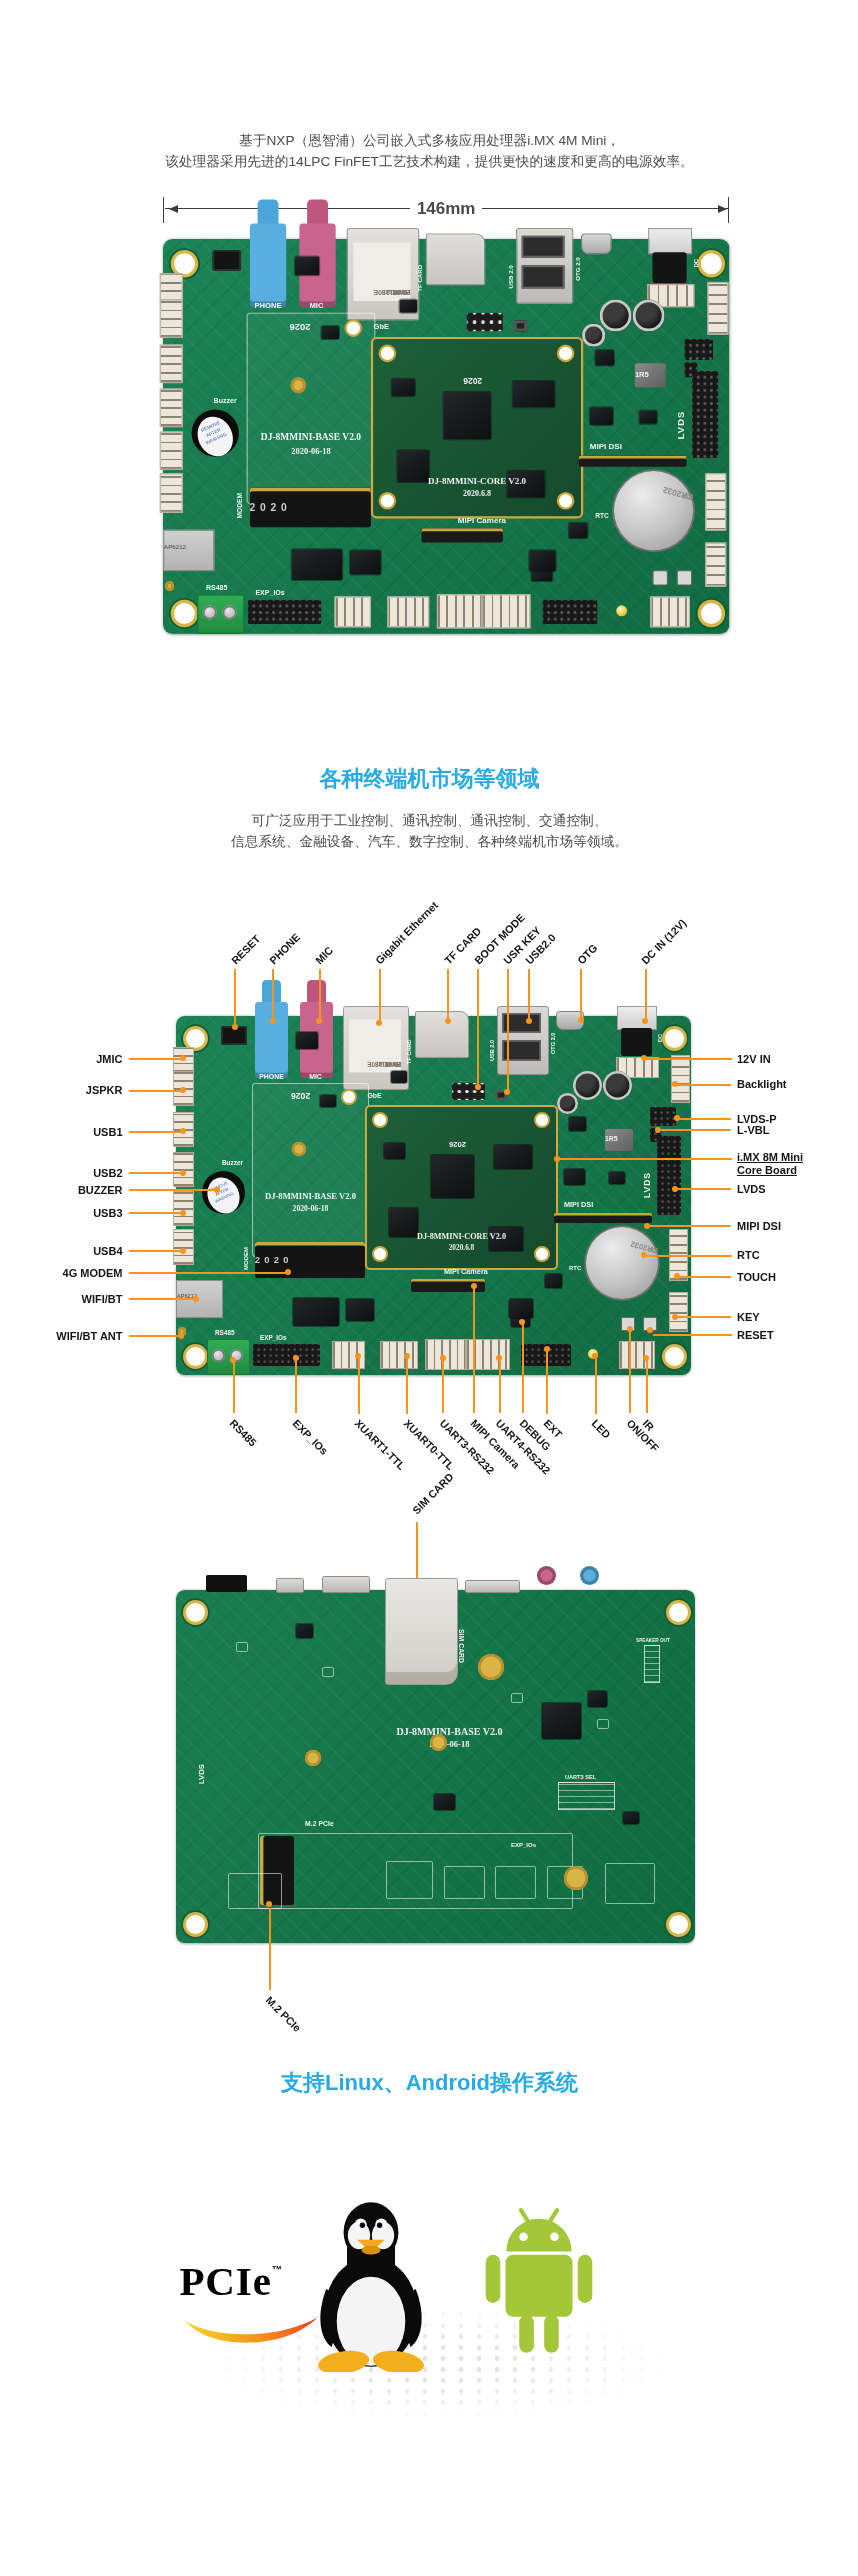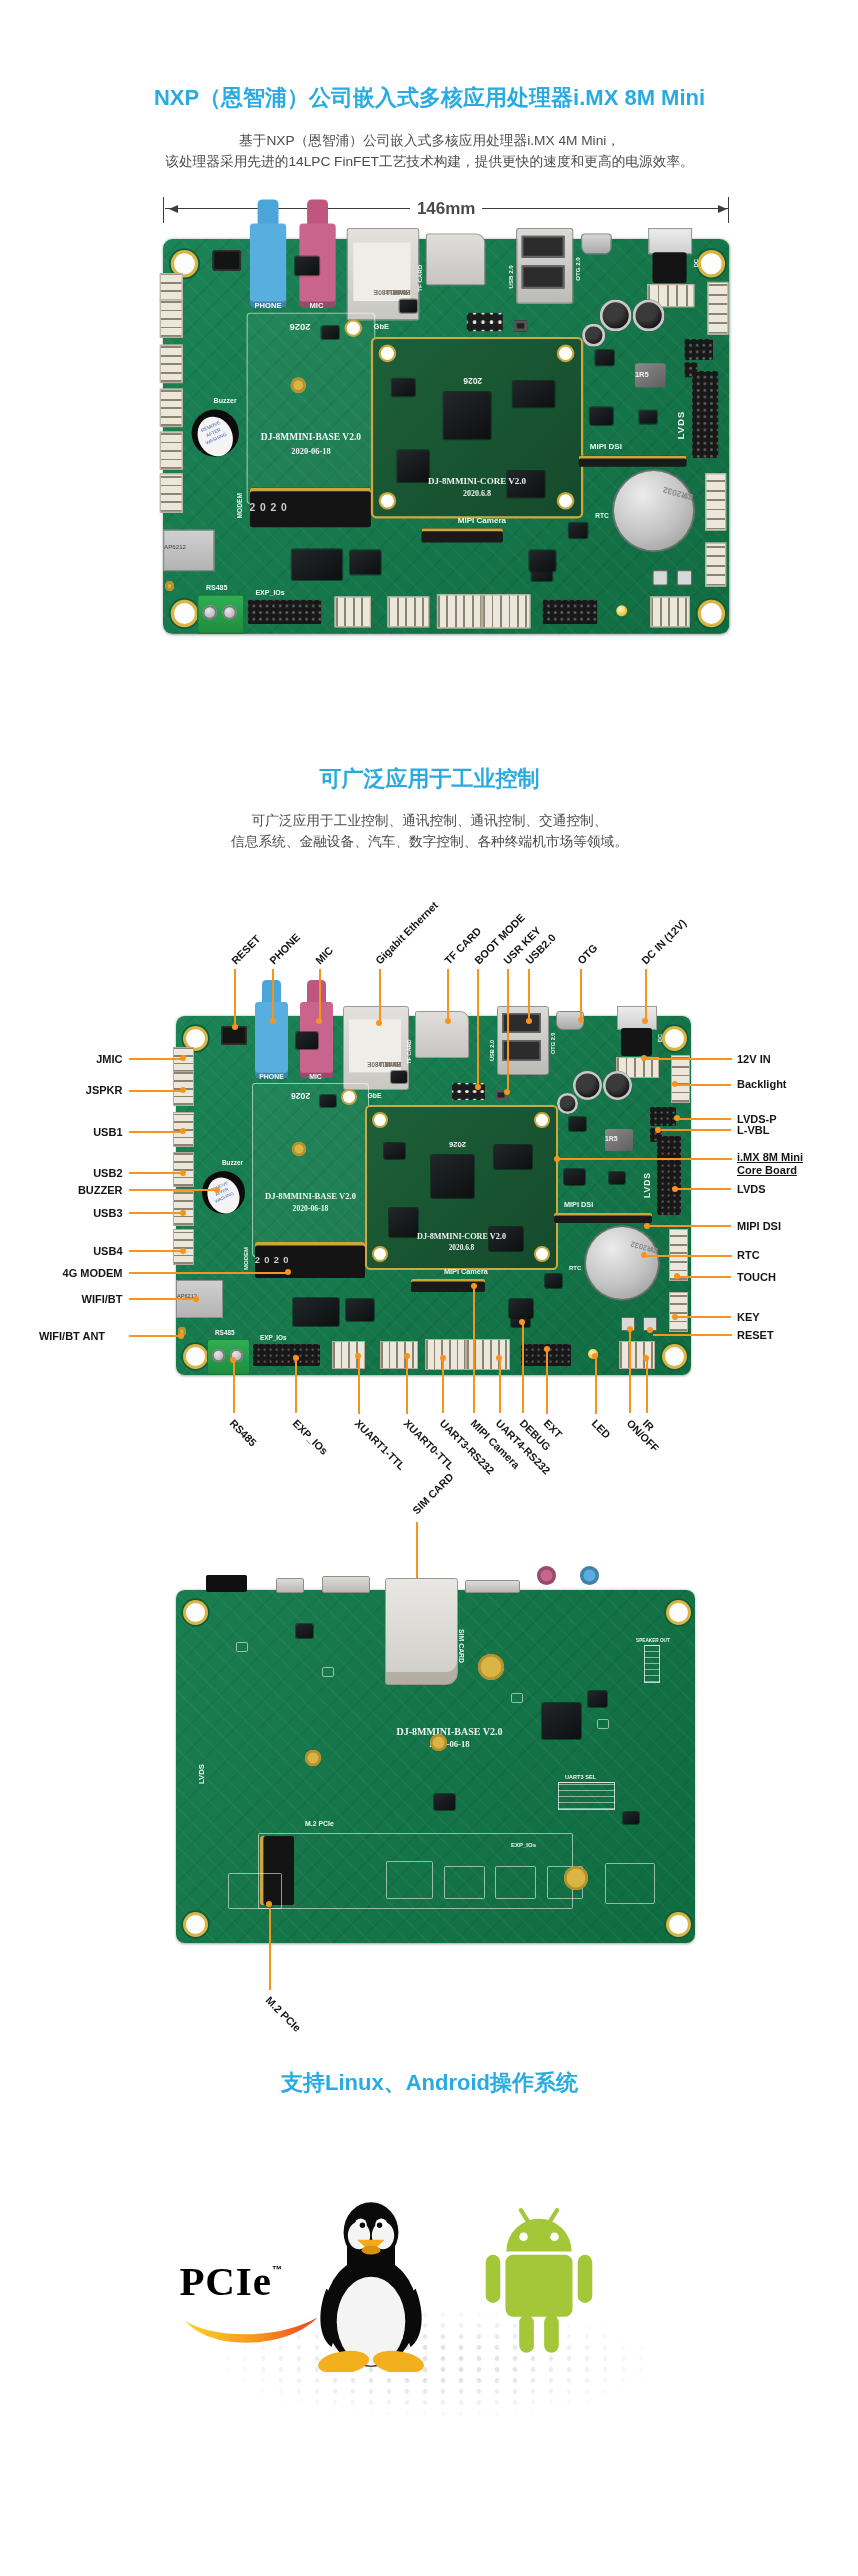--- a/index.html
+++ b/index.html
@@ -89,21 +89,20 @@
         -webkit-mask-image:radial-gradient(ellipse 52% 55% at 50% 45%,#000 20%,rgba(0,0,0,0) 75%);
         mask-image:radial-gradient(ellipse 52% 55% at 50% 45%,#000 20%,rgba(0,0,0,0) 75%);}
   .linux-text{font-family:"Liberation Serif",serif;font-weight:700;font-size:41px;color:#000;letter-spacing:0.9px;}
   .tm{font-size:10.3px;vertical-align:22px;font-weight:700;}
 </style>
 </head>
 <body>
 
 <div id="page">
 
-  <div class="sec-title" style="top:83px;">NXP（恩智浦）公司嵌入式多核应用处理器i.MX 8M Mini</div>
   <div class="sec-desc" style="top:131px;">
     <span>基于NXP（恩智浦）公司嵌入式多核应用处理器i.MX 4M Mini，</span><br>
     <span>该处理器采用先进的14LPC FinFET工艺技术构建，提供更快的速度和更高的电源效率。</span>
   </div>
 
   <div class="abs" style="left:163px;top:197px;width:567px;height:26px;">
     <i class="dimline" style="left:0;top:0;width:1.3px;height:26px;"></i>
     <i class="dimline" style="left:565px;top:0;width:1.3px;height:26px;"></i>
     <i class="dimline" style="left:1.7px;top:11px;width:563px;height:1.3px;"></i>
     <i class="arrowL" style="left:1.7px;top:7.7px;"></i>
@@ -254,21 +253,21 @@
     <i class="chip" style="left:393px;top:101px;width:17px;height:13.7px;"></i>
     <i class="chip" style="left:388px;top:153px;width:20.6px;height:15.5px;"></i>
     <i class="chip" style="left:433px;top:156px;width:15.5px;height:12px;"></i>
     <i class="chip" style="left:117px;top:282px;width:46px;height:27.5px;"></i>
     <i class="chip" style="left:170px;top:283px;width:27.5px;height:22px;"></i>
     <i class="chip" style="left:333px;top:283px;width:24px;height:19px;"></i>
     <i class="chip" style="left:369px;top:258px;width:17px;height:13.7px;"></i>
   </div>
 </div>
 
-  <div class="sec-title" style="top:764px;">可广泛应用于工业控制</div>
+  <div class="sec-title" style="top:764px;">各种终端机市场等领域</div>
   <div class="sec-desc" style="top:811px;">
     <span>可广泛应用于工业控制、通讯控制、通讯控制、交通控制、</span><br>
     <span>信息系统、金融设备、汽车、数字控制、各种终端机市场等领域。</span>
   </div>
 
   <div id="board2-slot" class="abs" style="left:176px;top:1016px;width:515px;height:359px;">
   <div class="pcb" style="width:515px;height:359px;">
     <i class="hole" style="left:6.9px;top:10.3px;"></i>
     <i class="hole" style="left:486px;top:10.3px;"></i>
     <i class="hole" style="left:6.9px;top:328px;"></i>
@@ -467,21 +466,21 @@
     <i class="cdot" style="left:180px;top:1210px;"></i>
   <b class="lbl lbl-l" style="left:21.5px;top:1245px;">USB4</b>
   <i class="cline" style="left:129px;top:1250px;width:55px;height:1.7px;"></i>
     <i class="cdot" style="left:180px;top:1248px;"></i>
   <b class="lbl lbl-l" style="left:21.5px;top:1267px;">4G MODEM</b>
   <i class="cline" style="left:129px;top:1272px;width:160px;height:1.7px;"></i>
     <i class="cdot" style="left:285px;top:1269px;"></i>
   <b class="lbl lbl-l" style="left:21.5px;top:1293px;">WIFI/BT</b>
   <i class="cline" style="left:129px;top:1298px;width:68px;height:1.7px;"></i>
     <i class="cdot" style="left:193px;top:1296px;"></i>
-  <b class="lbl lbl-l" style="left:21.5px;top:1330px;text-align:center;">WIFI/BT ANT</b>
+  <b class="lbl lbl-l" style="left:21.5px;top:1330px;">WIFI/BT ANT</b>
   <i class="cline" style="left:129px;top:1335px;width:52px;height:1.7px;"></i>
     <i class="cdot" style="left:178px;top:1333px;"></i>
 
   <b class="lbl" style="left:737px;top:1053px;">12V IN</b>
   <i class="cline" style="left:647px;top:1058px;width:85px;height:1.7px;"></i>
     <i class="cdot" style="left:641px;top:1055px;"></i>
   <b class="lbl" style="left:737px;top:1078px;">Backlight</b>
   <i class="cline" style="left:677px;top:1084px;width:54px;height:1.7px;"></i>
     <i class="cdot" style="left:672px;top:1081px;"></i>
   <b class="lbl" style="left:737px;top:1113px;">LVDS-P</b>

